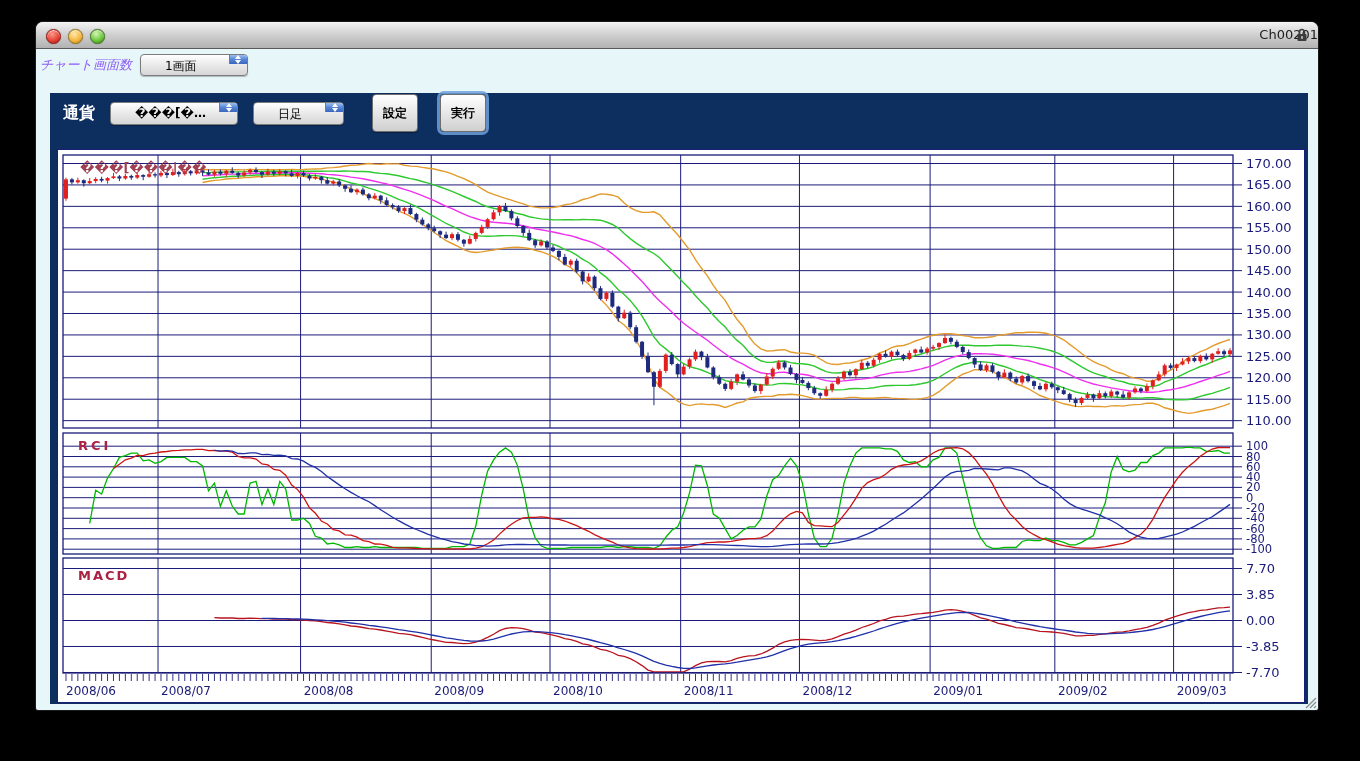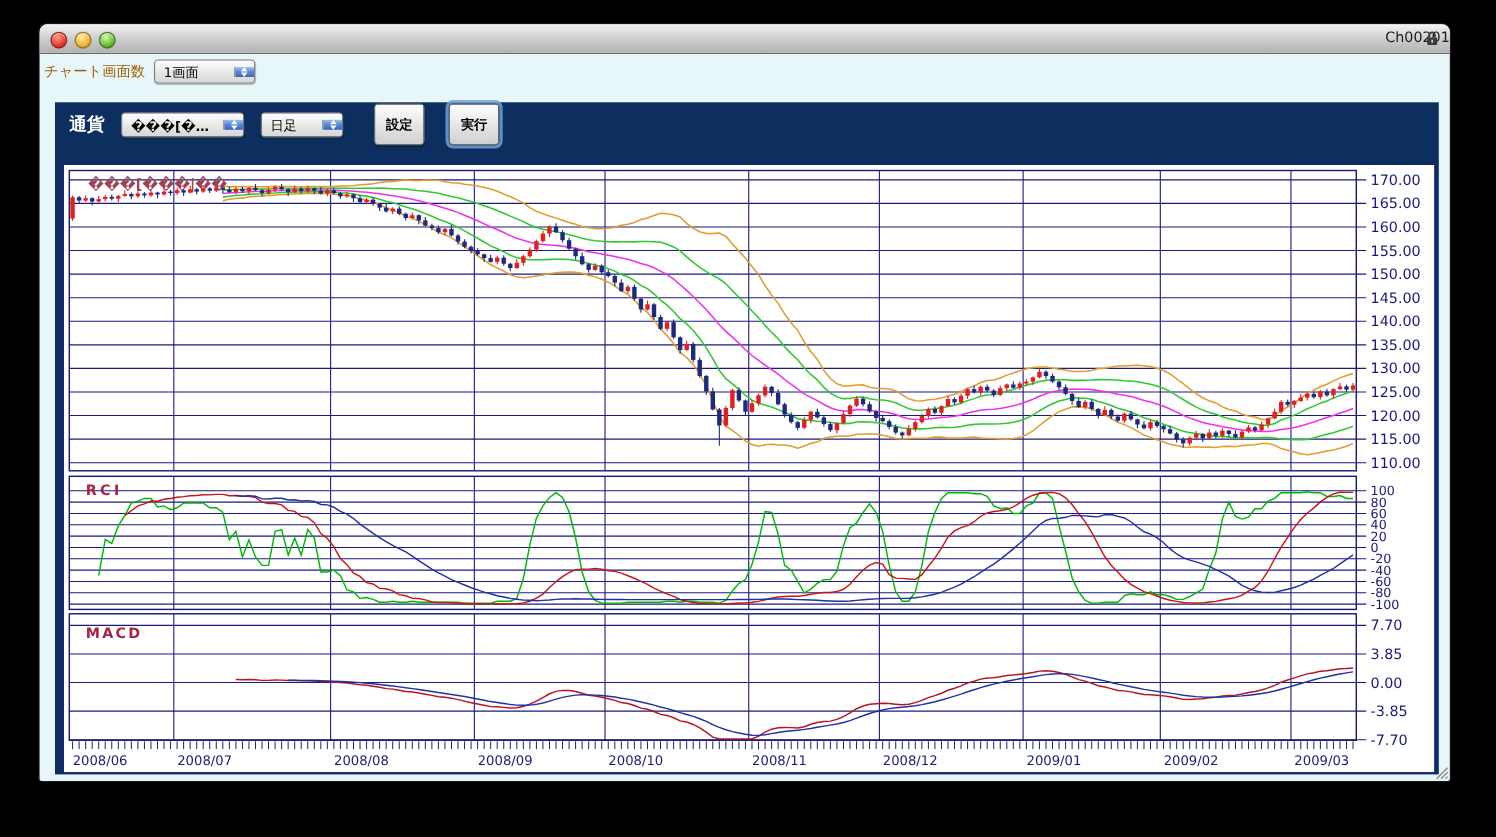--- a/index.html
+++ b/index.html
@@ -10,23 +10,23 @@
   #titlebar{position:absolute;left:0;top:0;right:0;height:26px;border-radius:7px 7px 0 0;
     background:linear-gradient(#f4f4f4,#d2d2d2 45%,#b2b2b2);border-bottom:1px solid #5a5a5a;}
   #titlebar .title{position:absolute;left:0;right:0;top:5px;text-align:right;font-size:13px;color:#1c1c1c;}
   .tl{position:absolute;top:6.5px;width:13px;height:13px;border-radius:50%;box-shadow:inset 0 1px 1px rgba(255,255,255,.7),0 0 1px rgba(0,0,0,.6);}
   .tl.red{left:10px;background:radial-gradient(circle at 40% 30%,#ff9a8a,#e33e32 60%,#9c1408);border:1px solid #92160c;}
   .tl.yellow{left:32px;background:radial-gradient(circle at 40% 30%,#ffe9a8,#f4b43e 60%,#b27a0a);border:1px solid #9a7410;}
   .tl.green{left:54px;background:radial-gradient(circle at 40% 30%,#d2f8b0,#67c238 60%,#2e7d0e);border:1px solid #3a7713;}
   #lock{position:absolute;right:8px;top:5px;width:16px;height:16px;}
   
   #controls{position:absolute;left:4px;top:31px;height:24px;display:flex;align-items:center;}
-  #controls .lbl{font-size:13px;color:#a16207;}
-  .popup{display:inline-flex;align-items:center;height:20px;border:1px solid #7b7b7b;border-radius:4px;
-    background:linear-gradient(#ffffff,#e9e9e9 50%,#d6d6d6);box-shadow:0 1px 1px rgba(0,0,0,.25);overflow:hidden;cursor:default;}
+  #controls .lbl{font-size:13px;color:#8b5cf6;font-style:italic;}
+  .popup{display:inline-flex;align-items:flex-start;height:20px;border:1px solid #7b7b7b;border-radius:4px;
+    background:linear-gradient(#ffffff,#e9e9e9 50%,#d6d6d6);box-shadow:0 1px 1px rgba(0,0,0,.25);overflow:hidden;cursor:default;padding-left:16px;}
   .popup .val{font-size:12px;color:#000;padding:3px 6px 0 8px;white-space:nowrap;overflow:hidden;flex:1;}
   .popup .cap{width:17px;background:linear-gradient(#9cc0f0,#5585d6 50%,#3a66bb);border-left:1px solid #7b7b7b;
     display:flex;flex-direction:column;align-items:center;justify-content:center;gap:1px;}
   .popup .cap i{display:block;width:0;height:0;border-left:3.5px solid transparent;border-right:3.5px solid transparent;}
   .popup .cap .up{border-bottom:4px solid #fff;}
   .popup .cap .dn{border-top:4px solid #fff;}
   #screenCount{margin-left:8px;width:90px;}
   
   #panel{position:absolute;left:14px;top:71px;width:1258px;height:611px;background:#0c2f60;}
   #toolbar{position:absolute;left:0;top:0;right:0;height:40px;display:flex;align-items:center;}

